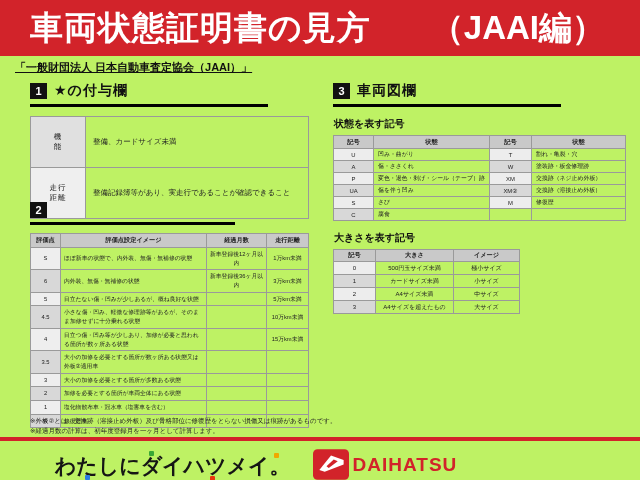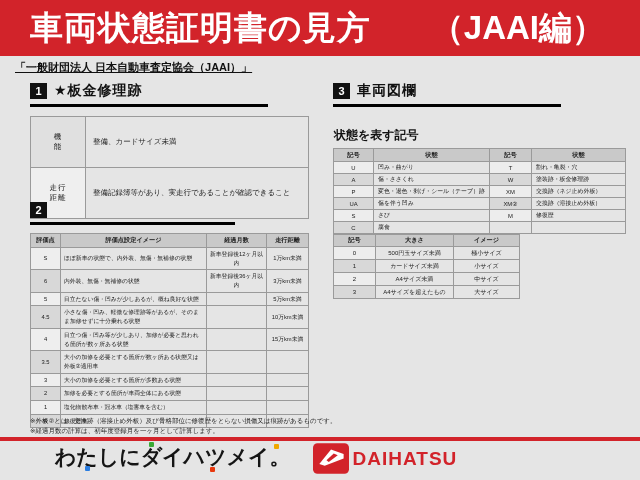--- a/index.html
+++ b/index.html
@@ -2,21 +2,21 @@
 <html lang="ja" style="--red: #d2232a;"><head>
 <meta charset="utf-8">
 <style>
   :root{ --red:#d2232a; }
   *{box-sizing:border-box; margin:0; padding:0;}
   html,body{width:640px;height:480px;}
   body{
     font-family:"Liberation Sans","DejaVu Sans",sans-serif;
     background:#ffffff; position:relative; overflow:hidden; color:#111;
   }
-  .page{position:absolute; inset:0; width:640px; height:480px; background:#e5e5e5;}
+  .page{position:absolute; inset:0; width:640px; height:480px; background:#bef264;}
 
   
   .banner{position:absolute; left:0; top:0; width:640px; height:56px;
     background:var(--red); color:#fff; display:flex; align-items:center;}
   .banner .t{font-size:33px; font-weight:bold; margin-left:30px; letter-spacing:1px; white-space:nowrap;}
   .banner .e{font-size:33px; font-weight:bold; margin-left:60px; white-space:nowrap;}
 
   .subtitle{position:absolute; left:15px; top:60px; font-size:11px; font-weight:bold; color:#111; white-space:nowrap;text-decoration:underline;}
 
   
@@ -43,40 +43,40 @@
 
   
   .t2{margin-top:8px; width:278px; font-size:5.8px;}
   .t2 th{height:14px; background:#c9c9c9; font-size:6.2px; font-weight:bold; color:#222;}
   .t2 td{padding:2px 3px; color:#222; line-height:1.5; text-align:left;}
   .t2 td:first-child{text-align:center; background:#eeeeee;}
   .t2 tr:nth-child(even) td:first-child{background:#d8d8d8;}
   .t2 td:nth-child(3), .t2 td:nth-child(4){text-align:center;}
 
   
-  .sub-label{font-size:12px; font-weight:bold; color:#111; margin:20px 0 4px 1px;}
+  .sub-label{font-size:10px; font-weight:bold; color:#111; margin:10px 0 4px 1px;}
   .t3a{width:292px; font-size:5.9px;}
   .t3a th{height:13px; background:#c9c9c9; font-size:6.2px; font-weight:bold; color:#222;}
   .t3a td{height:12px; padding:1px 4px; color:#222; text-align:left;}
   .t3a td:nth-child(1), .t3a td:nth-child(3){text-align:center; padding:1px 0;}
   .t3a td:nth-child(1):not(:empty), .t3a td:nth-child(3):not(:empty){background:#ededed;}
   .t3a tr:nth-child(even) td:nth-child(1):not(:empty),
   .t3a tr:nth-child(even) td:nth-child(3):not(:empty){background:#d8d8d8;}
 
   .t3b{width:186px; font-size:6px;}
   .t3b th{height:12px; background:#c9c9c9; font-size:6.2px; font-weight:bold; color:#222;}
   .t3b td{height:13px; color:#222; text-align:center;}
   .t3b td:first-child:not(:empty){background:#ededed;}
   .t3b tr:nth-child(even) td:first-child:not(:empty){background:#d8d8d8;}
 
   
   .notes{position:absolute; left:30px; top:416px; font-size:6.5px; line-height:10px; color:#222;}
   .redline{position:absolute; left:0; top:437px; width:640px; height:4px; background:var(--red);}
   .footer{position:absolute; left:0; top:443px; width:512px; height:37px;
-    display:flex; align-items:flex-start; justify-content:center; gap:22px;}
+    display:flex; align-items:flex-end; justify-content:center; gap:22px;}
   .tagline{position:relative; font-size:21px; font-weight:bold; color:#151515; white-space:nowrap;}
   .acc{position:absolute; width:5px; height:5px; border-radius:1px;}
   .acc0{left:13%; bottom:0;}
   .acc1{left:40%; top:-1px;}
   .acc2{left:66%; bottom:-1px;}
   .acc3{right:5%; top:1px;}
   .brand{display:flex; align-items:center; gap:4px;}
   .brand-text{font-size:19px; font-weight:bold; color:var(--red); letter-spacing:1px;}
 </style>
 </head>
@@ -87,21 +87,21 @@
   <header class="banner">
     <span class="t">車両状態証明書の見方</span>
     <span class="e">（JAAI編）</span>
   </header>
 
   <div class="subtitle">「一般財団法人 日本自動車査定協会（JAAI）」</div>
 
   <section class="sec sec1">
     <div class="sec-header">
       <span class="num-box">1</span>
-      <span class="sec-title">★板金修理跡</span>
+      <span class="sec-title">★の付与欄</span>
     </div>
     <table class="t1">
       <colgroup>
           <col style="width:55px">
           <col style="width:223px">
         </colgroup>
       <tbody>
           <tr>
             <td>機　能</td>
             <td>整備、カードサイズ未満</td>
@@ -253,20 +253,21 @@
           </tr>
           <tr>
             <td>C</td>
             <td>腐食</td>
             <td></td>
             <td></td>
           </tr>
         </tbody>
     </table>
 
+    <div class="sub-label">大きさを表す記号</div>
     <table class="t3b">
       <colgroup>
           <col style="width:42px">
           <col style="width:78px">
           <col style="width:66px">
         </colgroup>
       <thead>
           <tr>
             <th>記号</th>
             <th>大きさ</th>

